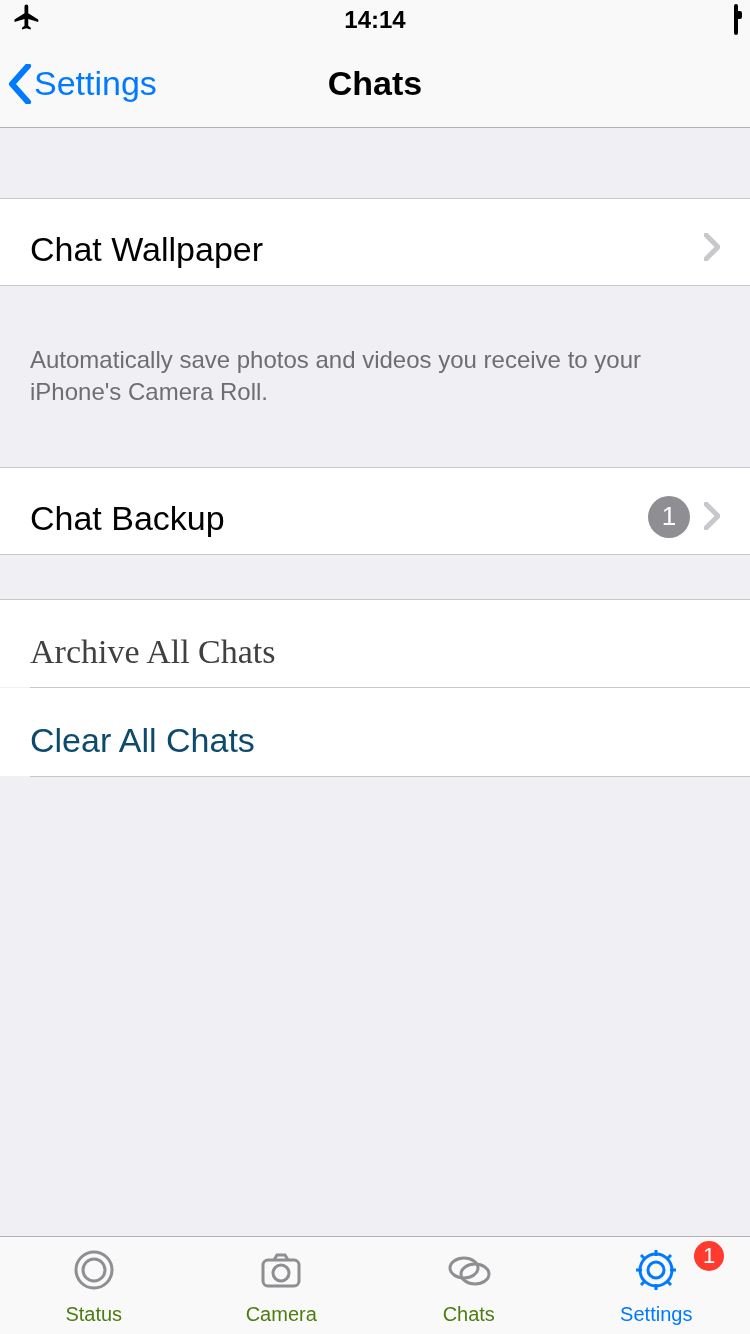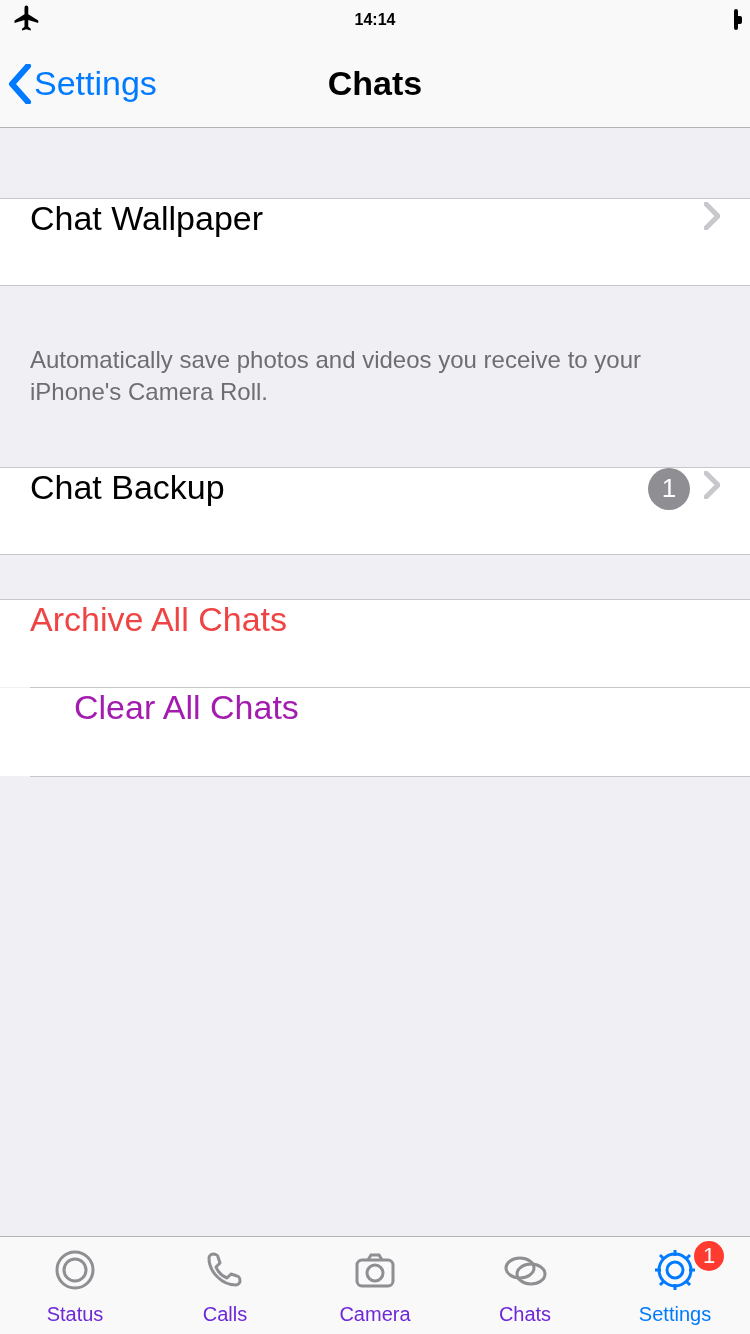--- a/index.html
+++ b/index.html
@@ -1,43 +1,43 @@
 <!DOCTYPE html>
 <html><head>
 <meta charset="utf-8">
 <style>
   * { box-sizing: border-box; margin: 0; padding: 0; }
   html, body { width: 750px; height: 1334px; font-family: -apple-system, "Helvetica Neue", Helvetica, Arial, sans-serif; background: #EFEFF4; overflow: hidden; }
-  .status-bar { height: 40px; display: flex; align-items: center; justify-content: space-between; padding: 0 12px; background: #F9F9F9; font-size: 16px; font-weight: 600; }
+  .status-bar { height: 40px; display: flex; align-items: center; justify-content: space-between; padding: 0 12px; background: #F9F9F9; font-size: 24px; font-weight: 600; }
   .status-left, .status-right { display:flex; align-items:center; gap:6px; width:120px; }
   .status-right { justify-content: flex-end; }
   .status-center { flex:1; text-align:center; }
   .nav-bar { height: 88px; background:#F9F9F9; border-bottom:1px solid #B2B2B2; position:relative; display:flex; align-items:center; }
   .back-btn { display:flex; align-items:center; color:#007AFF; font-size:34px; padding-left:8px; }
   .back-btn svg { margin-right:2px; }
   .nav-title { position:absolute; left:0; right:0; text-align:center; font-size:34px; font-weight:600; pointer-events:none; }
   .content { height: calc(1334px - 40px - 88px - 98px); overflow:hidden; background:#EFEFF4; }
   .spacer { height:70px; }
   .spacer-sm { height:44px; }
-  .cell { background:#fff; border-top:1px solid #C8C7CC; border-bottom:1px solid #C8C7CC; min-height:88px; display:flex; align-items:flex-start; padding:0 30px; font-size:34px; color:#000; }
+  .cell { background:#fff; border-top:1px solid #C8C7CC; border-bottom:1px solid #C8C7CC; min-height:88px; display:flex; align-items:flex-end; padding:16px 30px; font-size:34px; color:#000; }
   .cell .label { flex:1; }
   .chevron { color:#C7C7CC; }
   .badge-gray { width:42px; height:42px; border-radius:21px; background:#8E8E93; color:#fff; display:flex; align-items:center; justify-content:center; font-size:26px; margin-right:14px; }
   .footer-note { padding:14px 30px 0 30px; font-size:24px; color:#6D6D72; line-height:1.35; }
   .group { }
   .group .cell { border-top:none; border-bottom:none; }
   .group .cell:first-child { border-top:1px solid #C8C7CC; }
   .group .cell:last-child { border-bottom:1px solid #C8C7CC; }
   .group .divider { height:1px; background:#C8C7CC; margin-left:30px; }
-  .link-blue { color:#ef4444; }
-  .link-red { color:#a21caf;margin-left:44px; }
+  .link-blue { color:#404040;font-family:Liberation Serif, serif; }
+  .link-red { color:#0c4a6e; }
   .switch { width:102px; height:62px; border-radius:31px; background:#fff; border:2px solid #E5E5EA; position:relative; }
   .switch .knob { position:absolute; left:0; top:0; width:58px; height:58px; border-radius:29px; background:#fff; box-shadow:0 2px 4px rgba(0,0,0,0.25), 0 0 1px rgba(0,0,0,0.1); }
   .tab-bar { height:98px; background:#F9F9F9; border-top:1px solid #B2B2B2; display:flex; }
-  .tab { flex:1; display:flex; flex-direction:column; align-items:center; justify-content:center; gap:4px; position:relative; color:#6d28d9; font-size:20px; }
+  .tab { flex:1; display:flex; flex-direction:column; align-items:center; justify-content:center; gap:4px; position:relative; color:#4d7c0f; font-size:20px; }
   .tab.active { color:#007AFF; }
   .tab svg { stroke:#8E8E93; fill:none; }
   .tab.active svg { stroke:#007AFF; }
   .tab .tbadge { position:absolute; top:4px; right:26px; min-width:30px; height:30px; border-radius:15px; background:#FF3B30; color:#fff; font-size:22px; display:flex; align-items:center; justify-content:center; padding:0 4px; }
   .battery { width:50px; height:22px; border:2px solid #000; border-radius:4px; position:relative; }
   .battery::after { content:""; position:absolute; right:-6px; top:5px; width:4px; height:8px; background:#000; border-radius:0 2px 2px 0; }
   .battery .fill { position:absolute; left:2px; top:2px; bottom:2px; right:4px; background:#000; border-radius:1px; }
 </style>
 </head>
 <body>
@@ -116,28 +116,20 @@
       <svg width="48" height="48" viewBox="0 0 48 48">
           <circle cx="24" cy="24" r="18" stroke-width="3"></circle>
           <circle cx="24" cy="24" r="11" stroke-width="3"></circle>
         </svg>
     </span>
     <span>Status</span>
   </div>
   <div class="tab">
     <span>
       <svg width="48" height="48" viewBox="0 0 48 48">
-          <path d="M12 8c2 0 5 1 5 3l2 6-4 4c2 5 6 9 11 11l4-4 6 2c2 0 3 3 3 5 0 2-2 4-4 4-14 0-27-13-27-27 0-2 2-4 4-4z" stroke-width="3" stroke-linejoin="round"></path>
-        </svg>
-    </span>
-    <span>Calls</span>
-  </div>
-  <div class="tab">
-    <span>
-      <svg width="48" height="48" viewBox="0 0 48 48">
           <rect x="6" y="14" width="36" height="26" rx="5" stroke-width="3"></rect>
           <circle cx="24" cy="27" r="8" stroke-width="3"></circle>
           <path d="M17 14l3-5h8l3 5" stroke-width="3"></path>
         </svg>
     </span>
     <span>Camera</span>
   </div>
   <div class="tab">
     <span>
       <svg width="48" height="48" viewBox="0 0 48 48">

